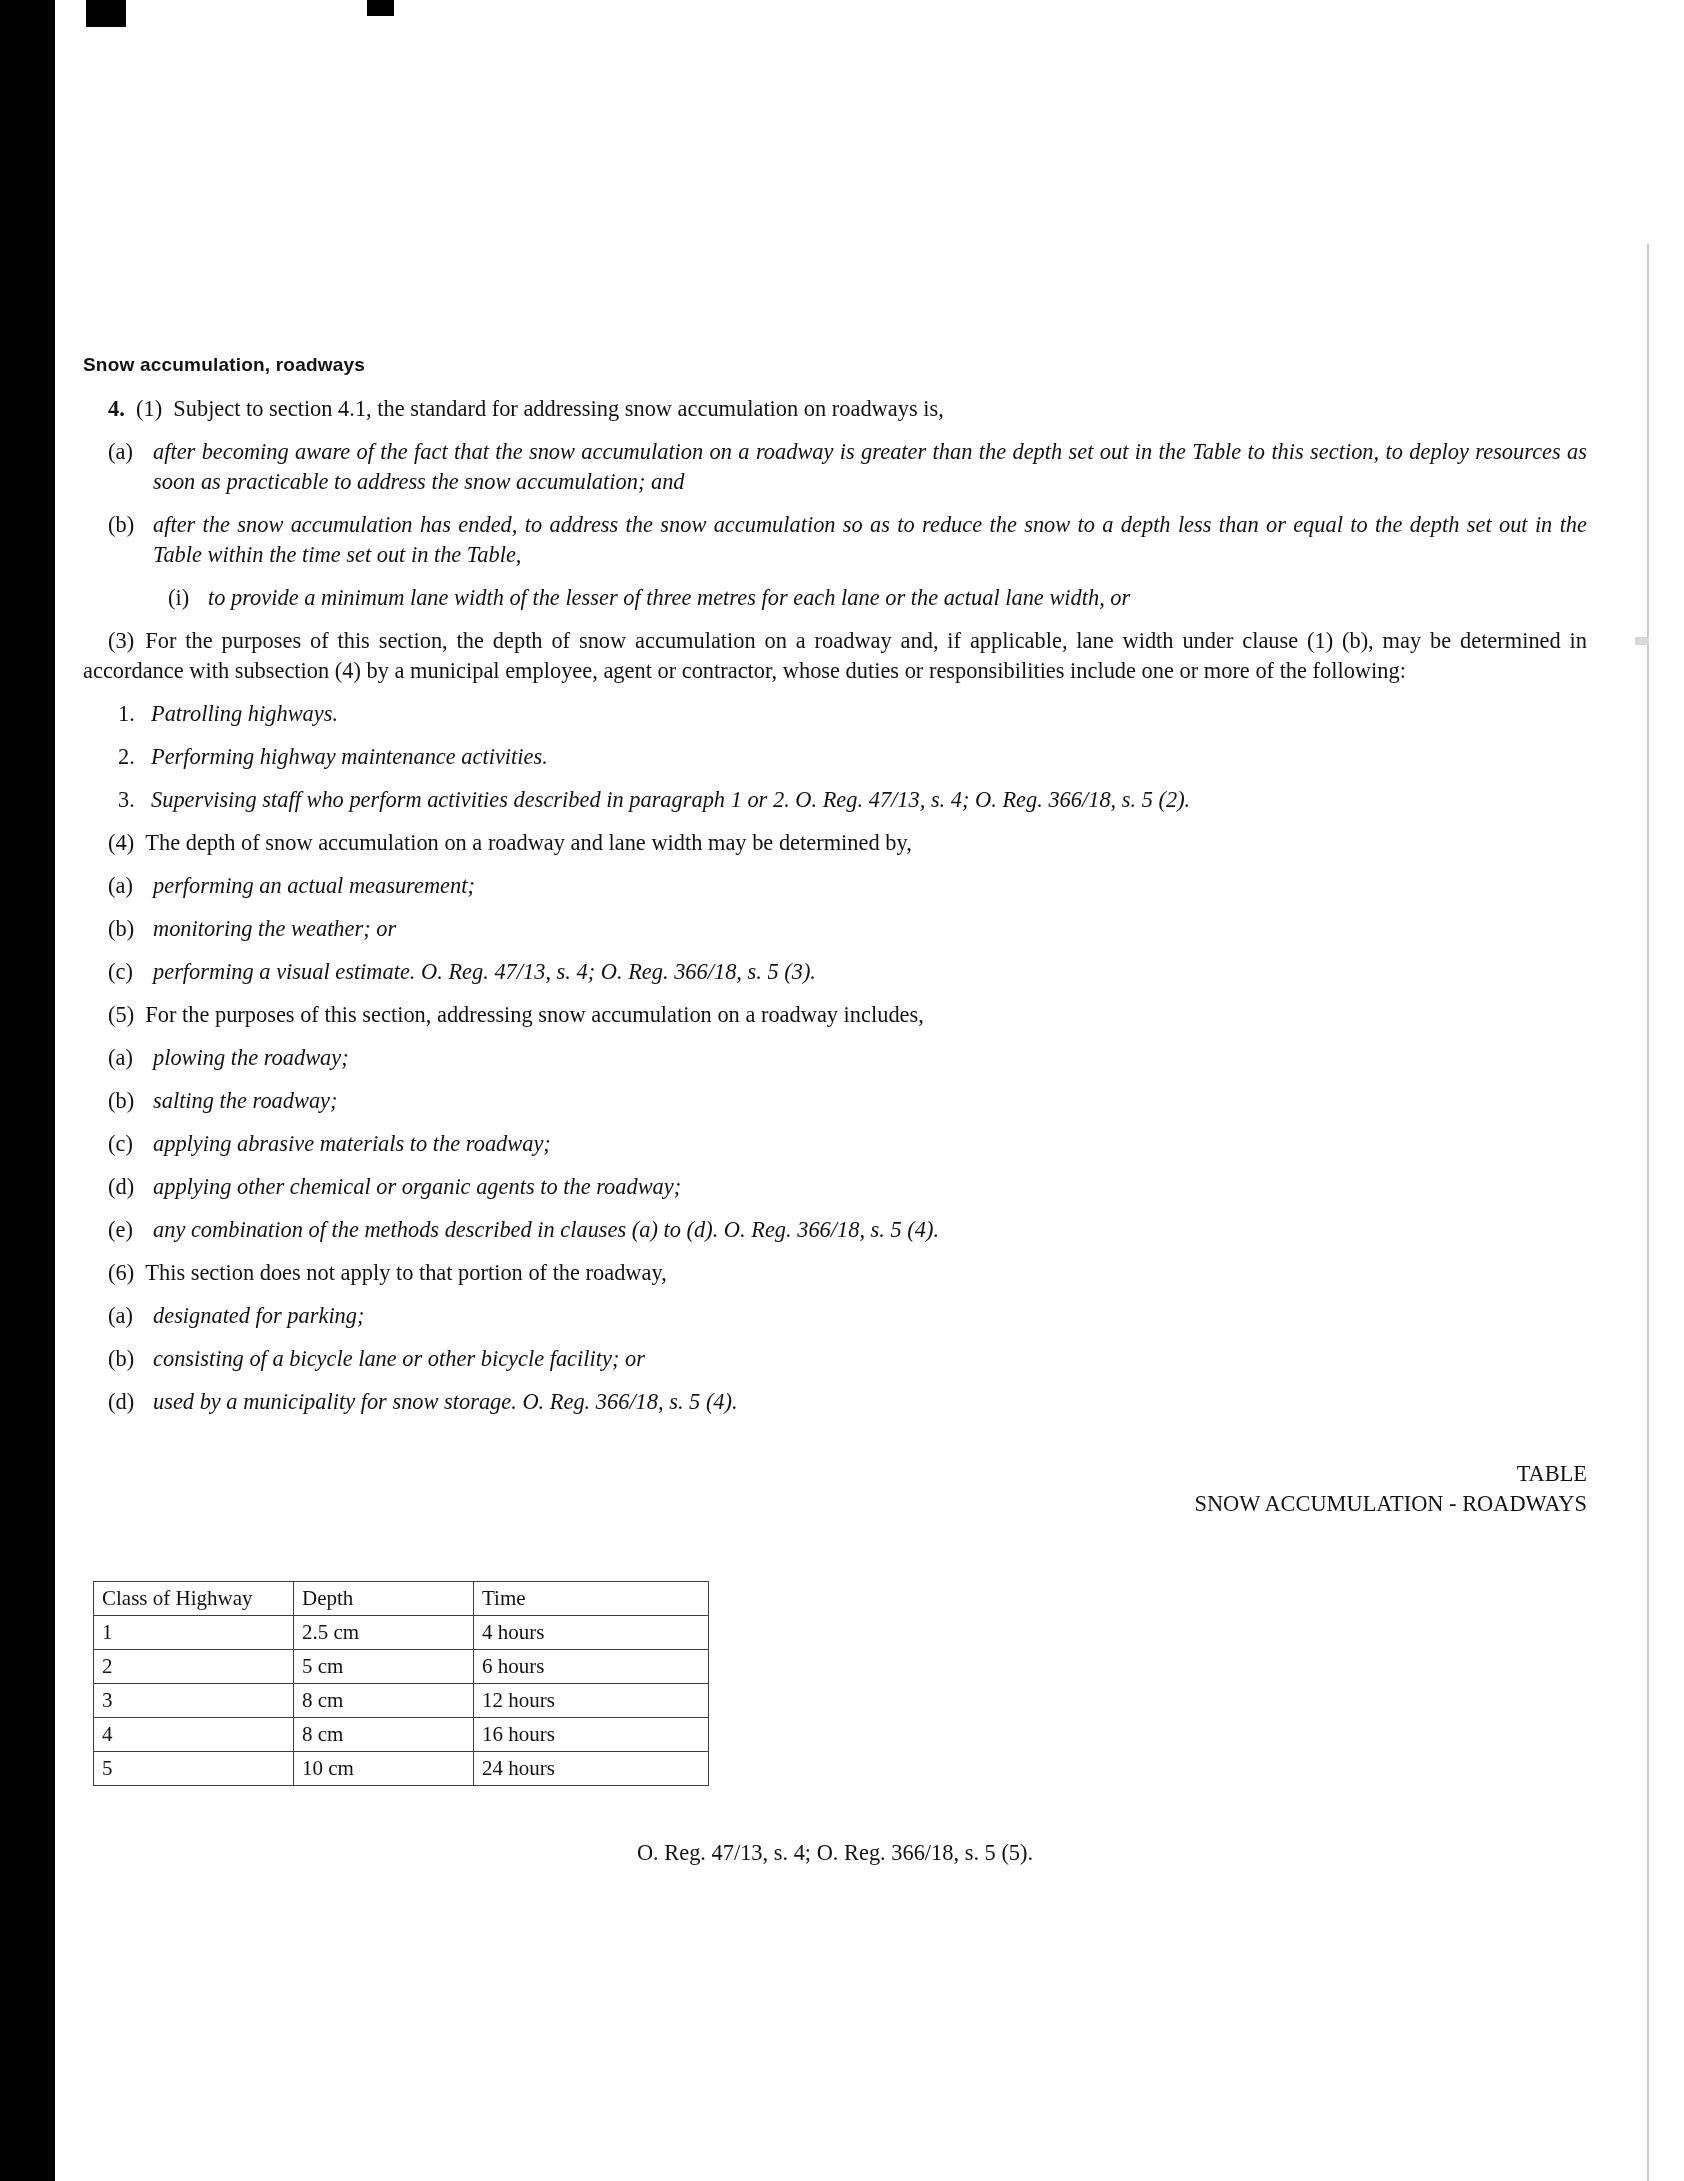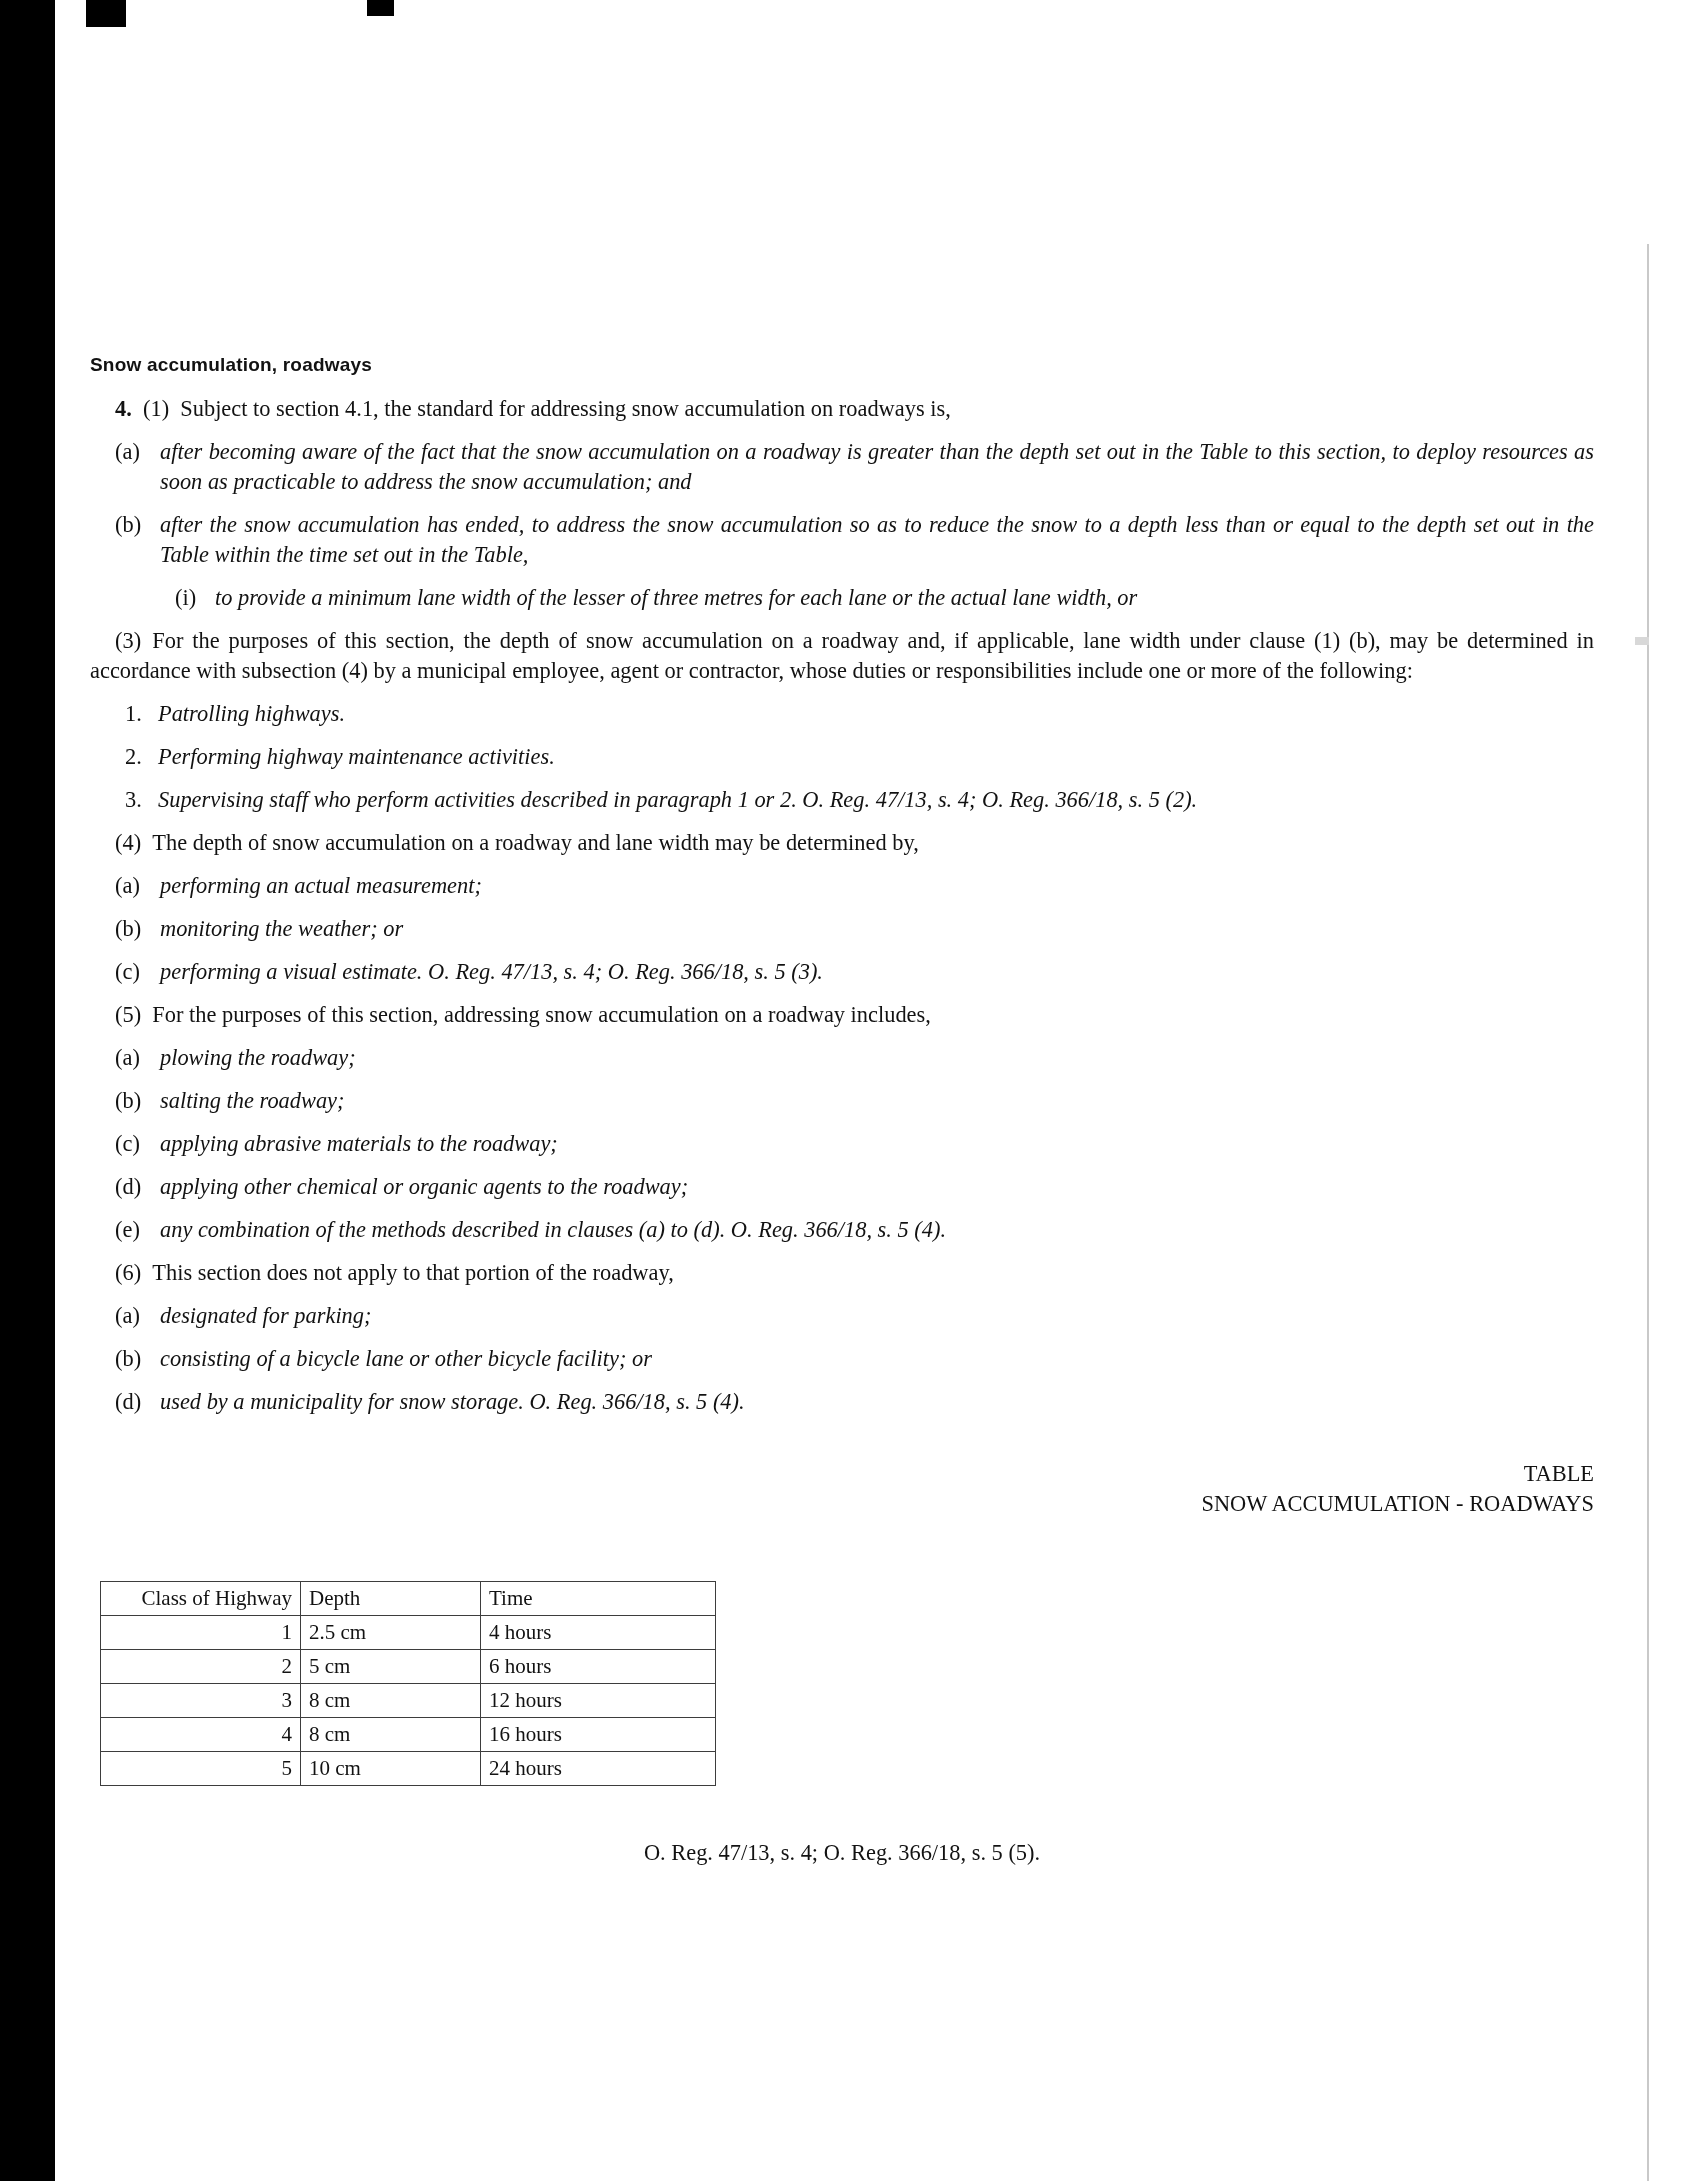--- a/index.html
+++ b/index.html
@@ -12,21 +12,21 @@
     color:#121212;
   }
   
   .scan-bar-left { position:absolute; left:0; top:0; width:55px; height:2181px; background:#000; }
   .scan-mark-1 { position:absolute; left:86px; top:0; width:40px; height:27px; background:#000; }
   .scan-mark-2 { position:absolute; left:367px; top:0; width:27px; height:16px; background:#000; }
   .scan-edge-right { position:absolute; left:1647px; top:244px; width:2px; height:1937px; background:#c9c9c9; }
   .scan-smudge { position:absolute; left:1635px; top:637px; width:14px; height:8px; background:#d8d8d8; }
 
   .content {
-    position:absolute; left:90px; top:354px; width:1504px;
+    position:absolute; left:83px; top:354px; width:1504px;
     font-size:22.4px; line-height:30px;
   }
   .heading {
     font-family:"Liberation Sans", sans-serif;
     font-weight:bold; font-size:19px; line-height:22px;
     margin-bottom:18px; letter-spacing:0.2px;
   }
   .para { text-align:justify; text-indent:25px; margin:13px 0; }
   .para b { font-weight:bold; }
   .flexrow { display:flex; margin:13px 0; }
@@ -46,21 +46,21 @@
     font-size:21px;
     table-layout:fixed;
   }
   table.snow td {
     border:1px solid #3d3d3d;
     padding:1px 8px 2px 8px;
     height:25px;
     vertical-align:middle;
     white-space:nowrap;
   }
-  td.c1 { width:183px;text-align:right; }
+  td.c1 { width:183px; }
   td.c2 { width:163px; }
   td.c3 { width:218px; }
 
   .footer-citation { text-align:center; margin-top:52px; font-size:22.4px; }
 </style>
 </head>
 <body>
 
 <div class="page">
 

